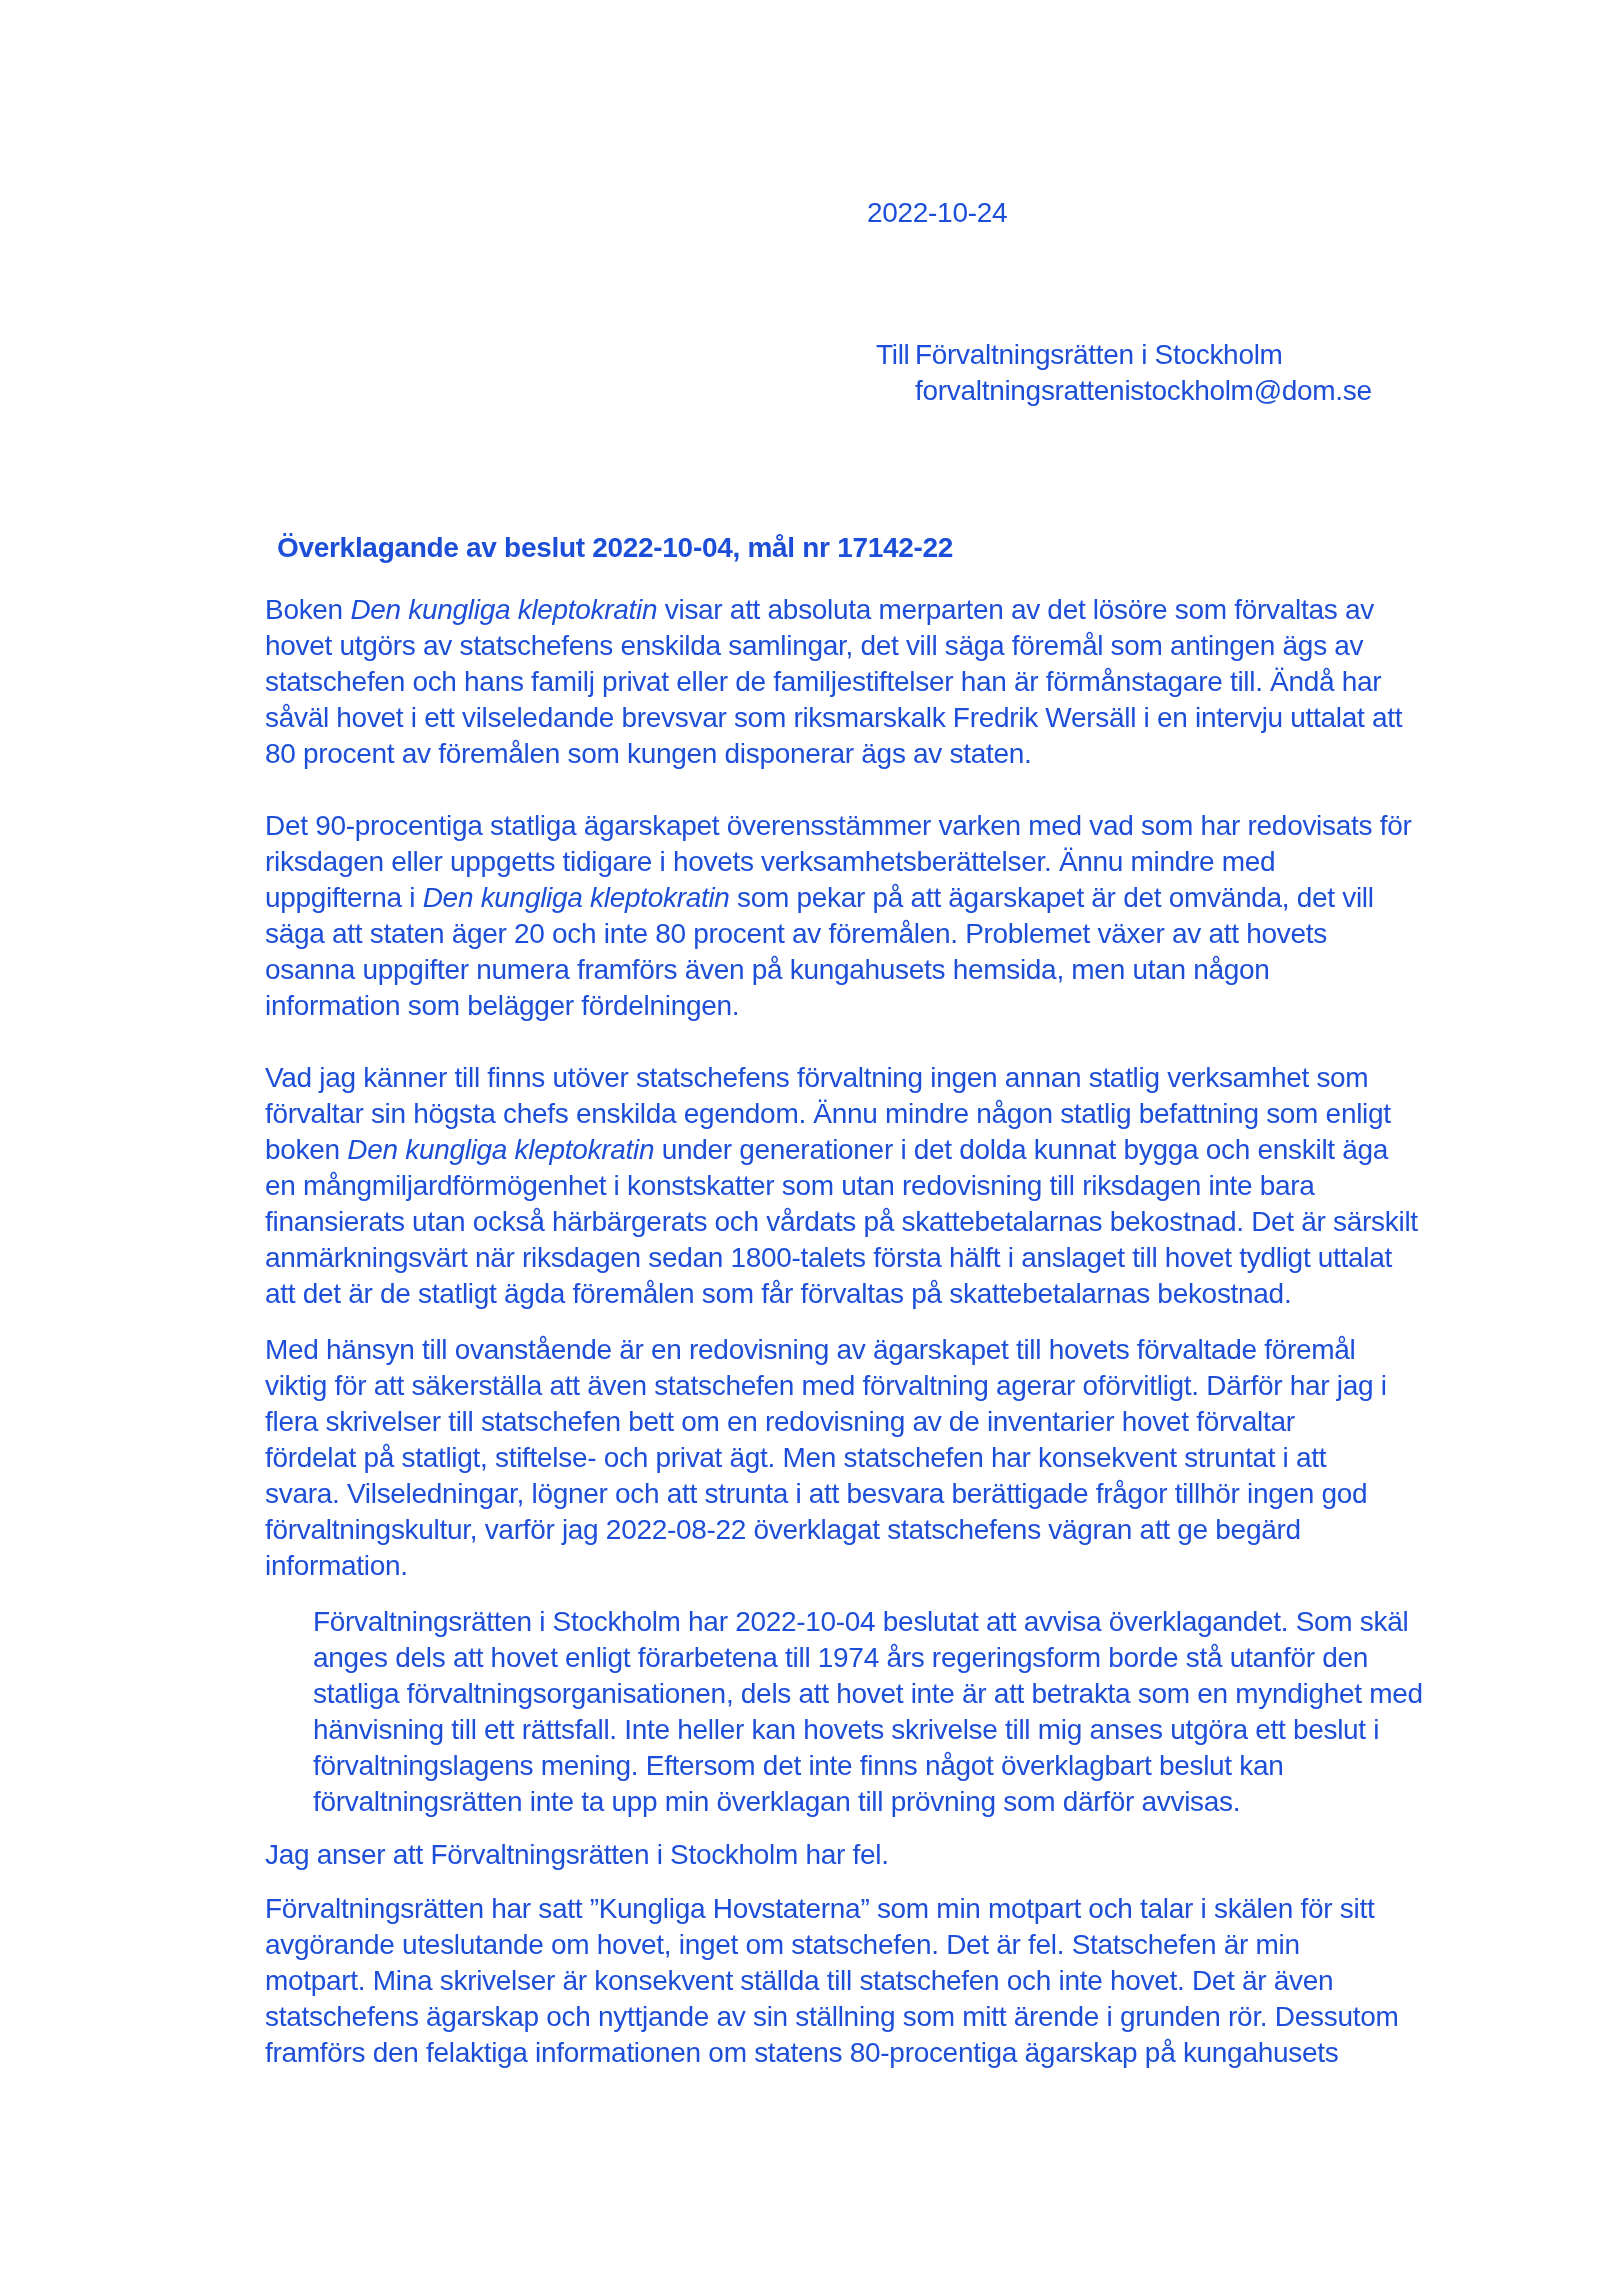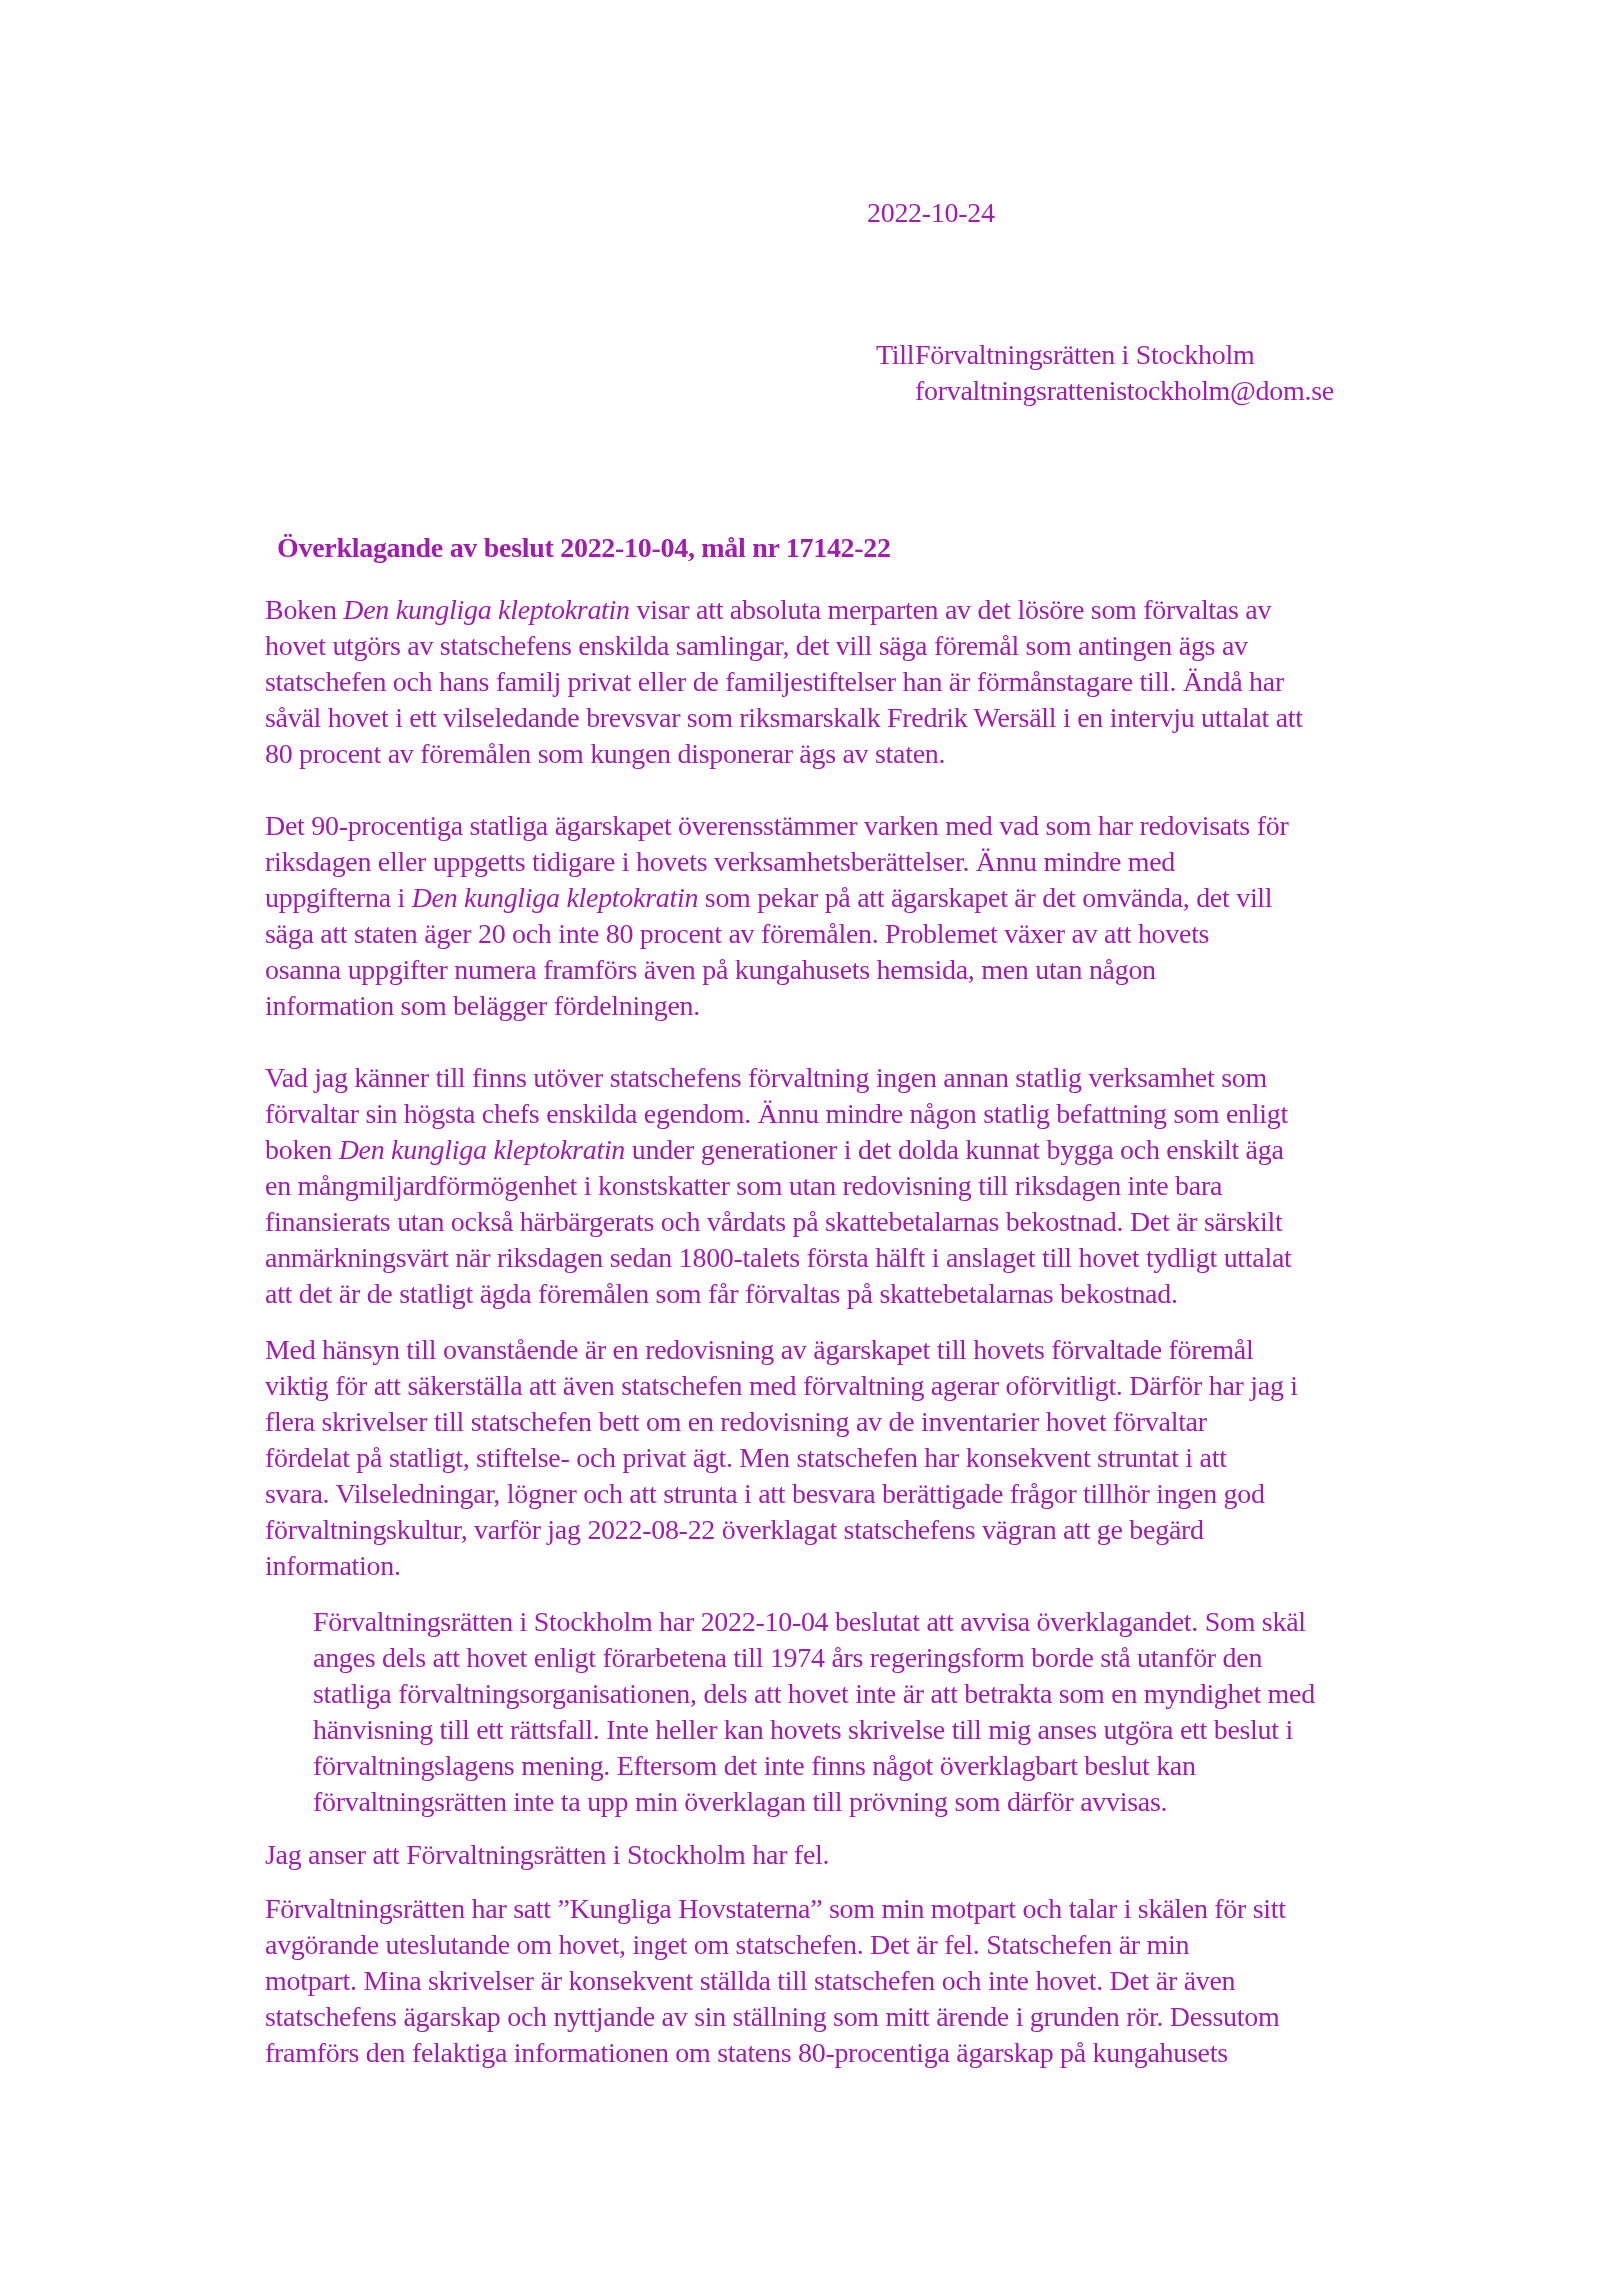--- a/index.html
+++ b/index.html
@@ -5,22 +5,22 @@
   html, body {
     margin: 0;
     padding: 0;
     background: #ffffff;
   }
   .page {
     position: relative;
     width: 1621px;
     height: 2293px;
     background: #ffffff;
-    color: #a21caf;
-    font-family: Liberation Serif, serif;
+    color: #1d4ed8;
+    font-family: Liberation Sans, sans-serif;
     font-size: 28px;
     line-height: 36px;
     letter-spacing: -0.3px;
     overflow: hidden;
   }
   .date {
     position: absolute;
     left: 867px;
     top: 195px;
     white-space: nowrap;

